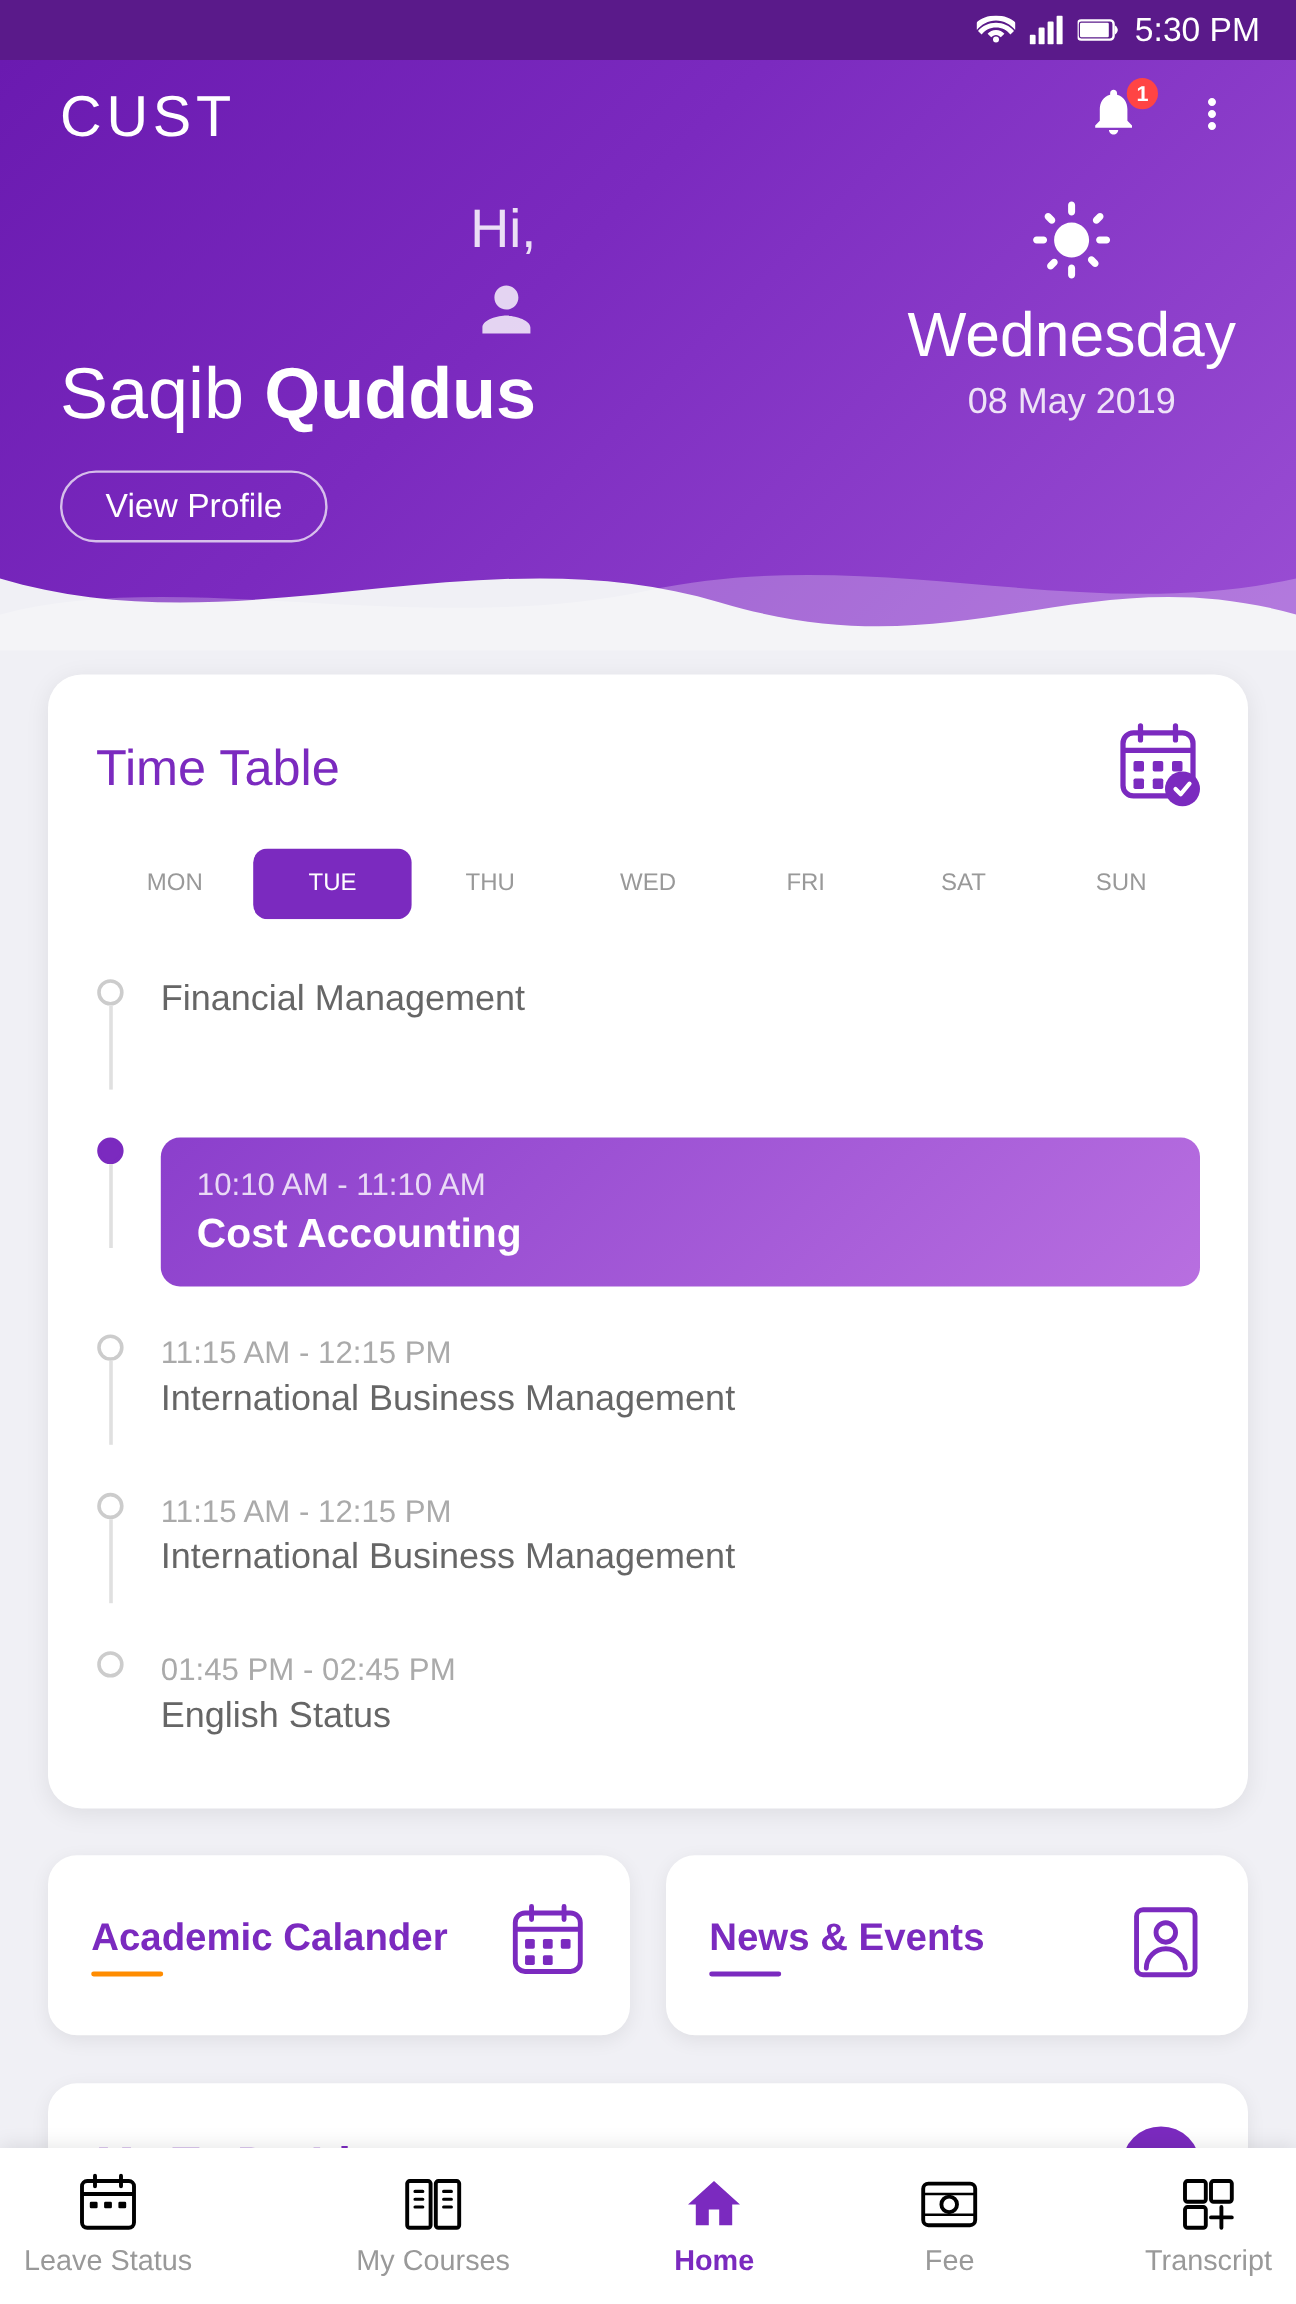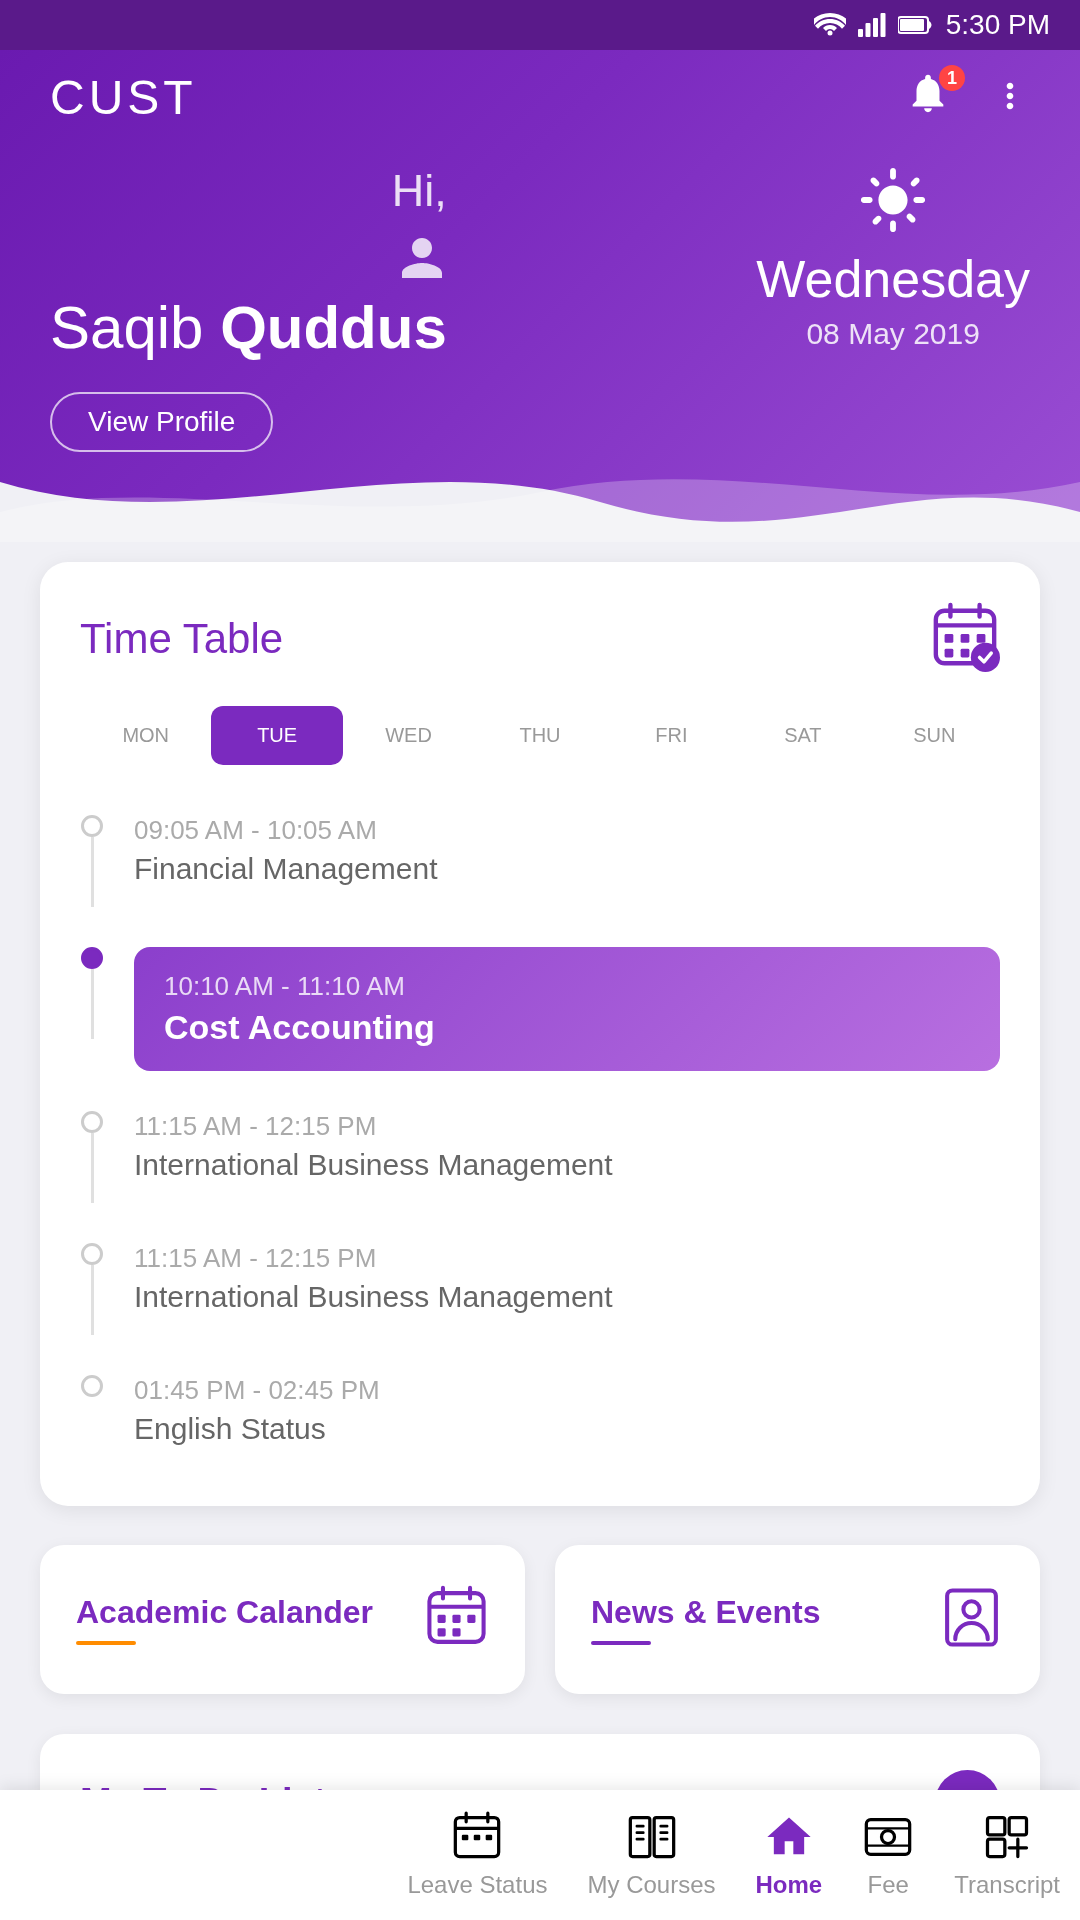--- a/index.html
+++ b/index.html
@@ -373,21 +373,21 @@
     }
 
     
     .bottom-nav {
       position: fixed;
       bottom: 0;
       left: 0;
       width: 1080px;
       background: white;
       display: flex;
-      justify-content: flex-end;
+      justify-content: space-between;
       align-items: center;
       height: 130px;
       box-shadow: 0 -2px 16px rgba(0,0,0,0.1);
       z-index: 100;
     }
     .nav-item {
       display: flex;
       flex-direction: column;
       align-items: center;
       gap: 8px;
@@ -509,36 +509,35 @@
           <rect x="10.5" y="16" width="3" height="3" rx="0.5" fill="#7b2abf"></rect>
           <circle cx="19" cy="19" r="5" fill="#7b2abf"></circle>
           <path d="M17 19l1.5 1.5L21 17.5" stroke="white" stroke-width="1.2" stroke-linecap="round" stroke-linejoin="round"></path>
         </svg>
       </div>
     </div>
 
     <div class="days-row">
       <div class="day-cell">MON</div>
       <div class="day-cell active">TUE</div>
+      <div class="day-cell">THU</div>
       <div class="day-cell">WED</div>
-      <div class="day-cell">THU</div>
       <div class="day-cell">FRI</div>
       <div class="day-cell">SAT</div>
       <div class="day-cell">SUN</div>
     </div>
 
     <div class="schedule-list">
 
       <div class="schedule-item">
         <div class="timeline">
           <div class="dot"></div>
           <div class="line"></div>
         </div>
         <div class="schedule-content">
-          <div class="schedule-time">09:05 AM - 10:05 AM</div>
           <div class="schedule-name">Financial Management</div>
         </div>
       </div>
 
       <div class="schedule-item">
         <div class="timeline">
           <div class="dot active"></div>
           <div class="line"></div>
         </div>
         <div class="schedule-card-active">

